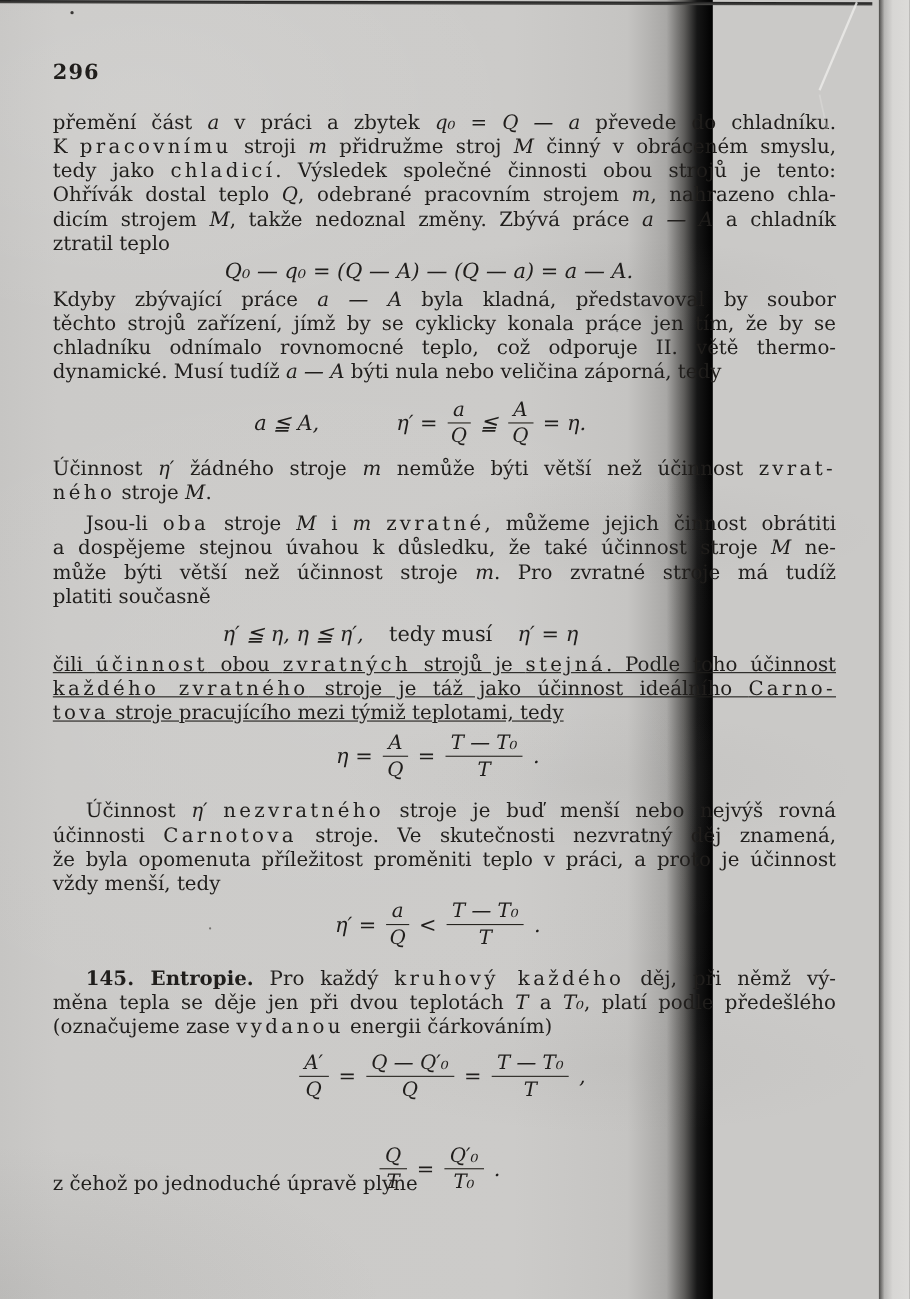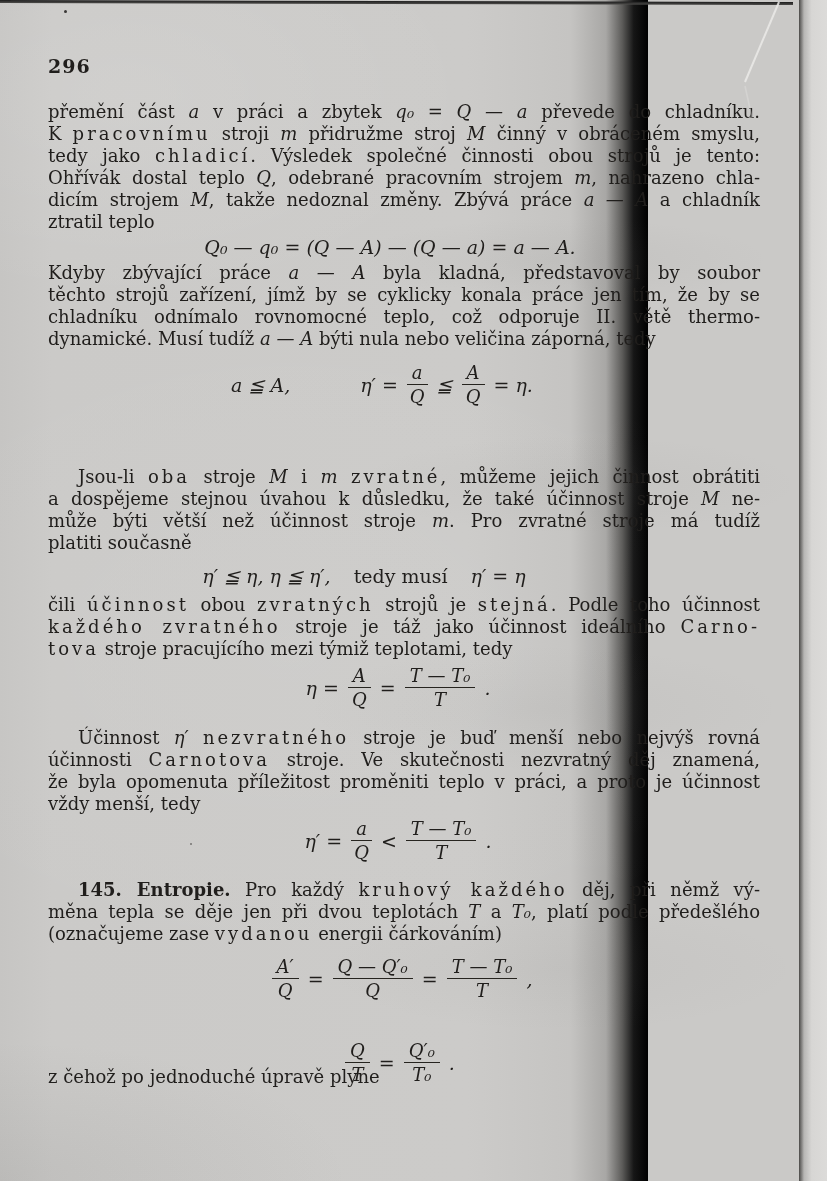--- a/index.html
+++ b/index.html
@@ -43,21 +43,21 @@
   .frac .den{padding-top:1px;}
   .fgap{display:inline-block;width:52px;}
   .f1{top:236px;transform:translateX(-14px);}
   .f2{top:362px;transform:translateX(-22px);}
   .f3{top:565px;transform:translateX(-40px);}
   .f4{top:665px;transform:translateX(-6px);}
   .f5{top:818px;transform:translateX(-6px);}
   .f6{top:956px;transform:translateX(-2px);}
   .f7{top:1040px;transform:translateX(-4px);}
   .p1{top:101px;} .p2{top:262px;} .p3{top:416px;} .p4{top:466px;}
-  .p5{top:594px;} .p6{top:727px;} .p7{top:879px;} .p8{top:1066px;}
+  .p5{top:594px;text-decoration:underline;} .p6{top:727px;} .p7{top:879px;} .p8{top:1066px;}
   .scratch{position:absolute;left:0;top:0;pointer-events:none;}
 </style>
 </head>
 <body>
 
 <div class="scan">
   <div class="page">
     <div class="texture"></div>
     <div class="topline"></div>
     <div class="speck" style="left:64px;top:10px;width:3px;height:3px;"></div>
@@ -97,20 +97,24 @@
             <span class="den">Q</span>
           </span>
         <span class="m">≦</span>
         <span class="frac">
             <span class="num">A</span>
             <span class="den">Q</span>
           </span>
         <span class="m">= η.</span>
       </div>
 
+      <div class="block p3">
+        <div class="line j"><span>Účinnost </span><span class="i">η′</span><span> žádného stroje </span><span class="i">m</span><span> nemůže býti větší než účinnost </span><span class="sp">zvrat-</span></div>
+        <div class="line"><span class="sp">ného</span><span> stroje </span><span class="i">M</span><span>.</span></div>
+      </div>
 
       <div class="block p4">
         <div class="line j ind"><span>Jsou-li </span><span class="sp">oba</span><span> stroje </span><span class="i">M</span><span> i </span><span class="i">m</span><span> </span><span class="sp">zvratné</span><span>, můžeme jejich činnost obrátiti</span></div>
         <div class="line j"><span>a dospějeme stejnou úvahou k důsledku, že také účinnost stroje </span><span class="i">M</span><span> ne-</span></div>
         <div class="line j"><span>může býti větší než účinnost stroje </span><span class="i">m</span><span>. Pro zvratné stroje má tudíž</span></div>
         <div class="line"><span>platiti současně</span></div>
       </div>
 
       <div class="formula f3">
         <span class="m">η′ ≦ η, η ≦ η′,</span>

